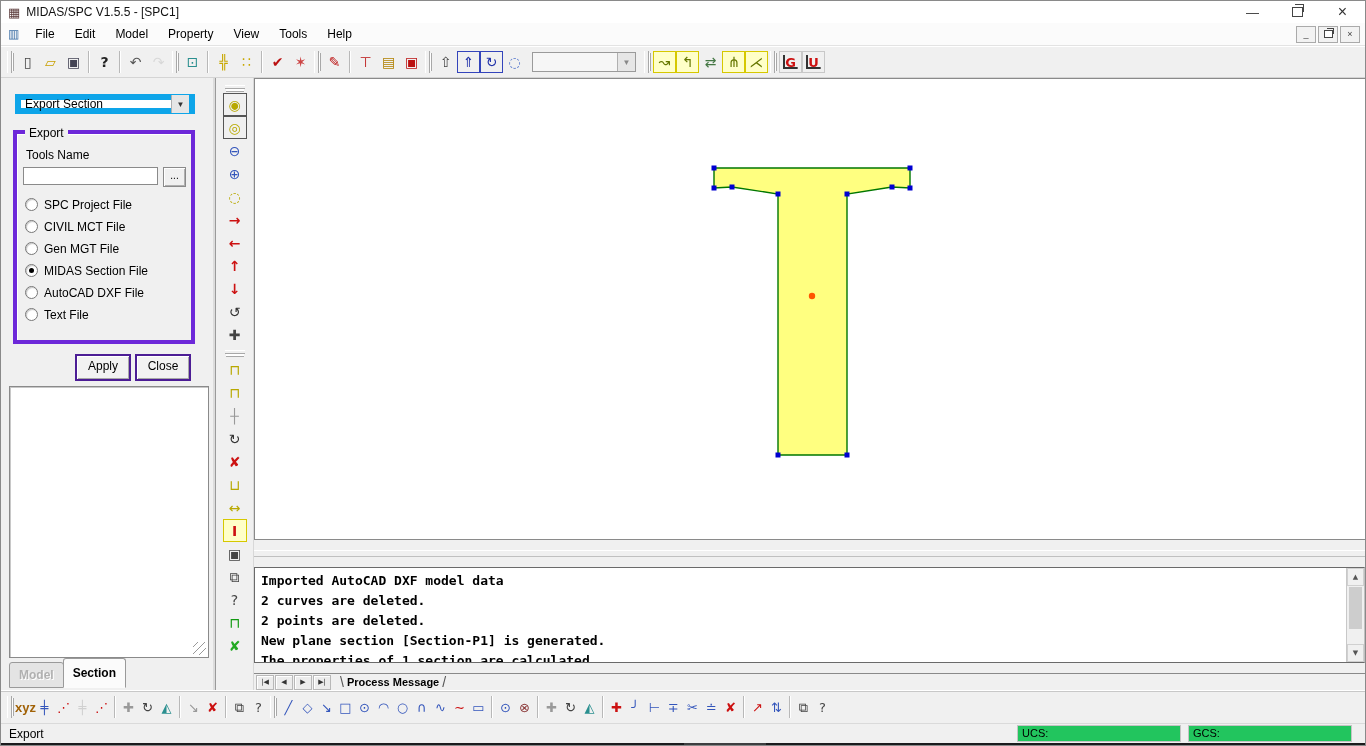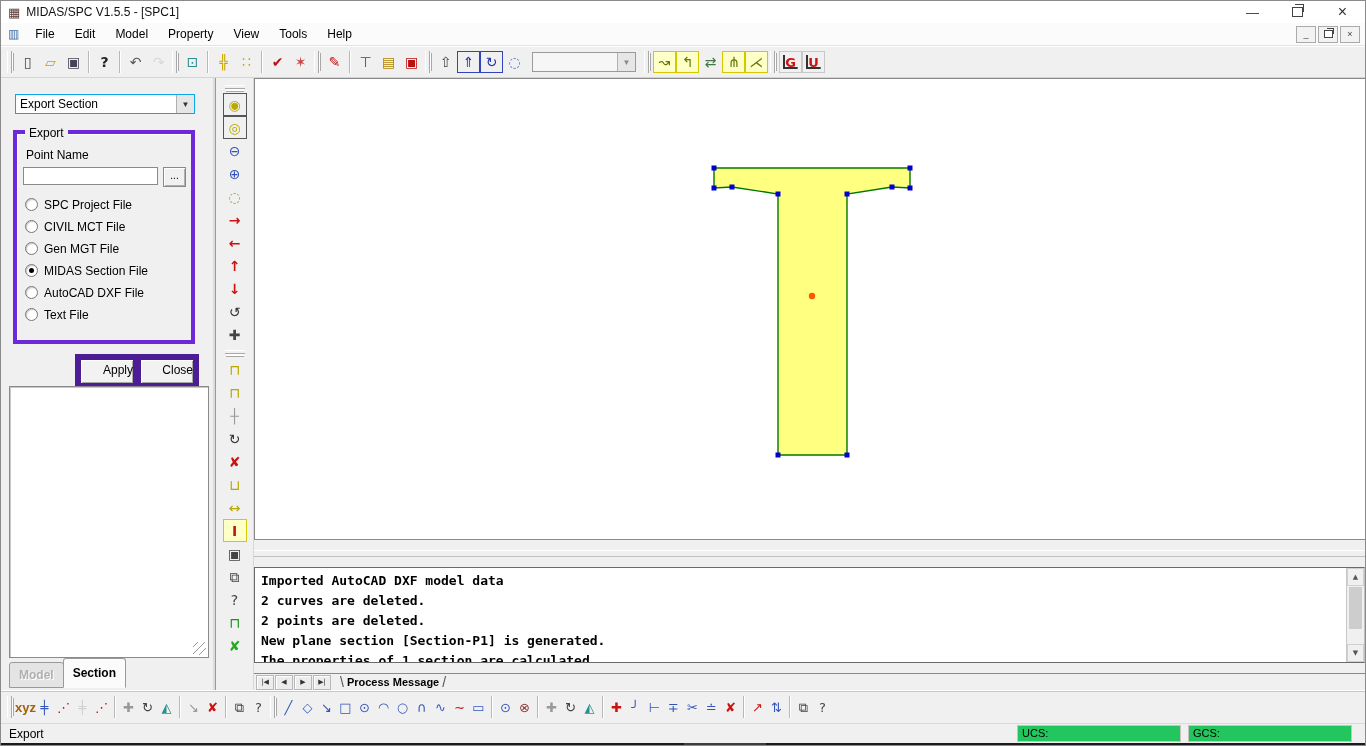--- a/index.html
+++ b/index.html
@@ -41,33 +41,33 @@
   .tb-icon.dim{opacity:.45;}
   .tb-icon.txt{font-size:8px;font-weight:bold;font-family:"Liberation Sans",sans-serif;}
   .tb-combo{width:104px;height:20px;background:#f6f6f6;border:1px solid #9a9a9a;display:flex;align-items:center;margin:0 6px;box-sizing:border-box;}
   .combo-text{flex:1;padding-left:4px;font-size:11px;color:#444;}
   .combo-btn{width:17px;height:18px;background:#e6e6e6;border-left:1px solid #b0b0b0;font-size:8px;color:#888;display:flex;align-items:center;justify-content:center;}
   
   .main{display:flex;height:612px;}
   
   .left-panel{width:214px;height:612px;background:#f0f0f0;position:relative;flex:none;
     border-right:1px solid #9a9a9a;box-shadow:inset -2px 0 0 #dcdcdc;}
-  .panel-combo{position:absolute;left:14px;top:16px;width:180px;height:20px;background:#fff;border:1px solid #0ea5e9;display:flex;align-items:center;box-sizing:border-box;}
+  .panel-combo{position:absolute;left:14px;top:16px;width:180px;height:20px;background:#fff;border:6px solid #0ea5e9;display:flex;align-items:center;box-sizing:border-box;}
   .panel-combo .combo-text{color:#000;font-size:12px;}
   .groupbox{position:absolute;left:12px;top:52px;width:174px;height:206px;border:4px solid #6d28d9;box-shadow:inset 1px 1px 0 #fff;}
   .groupbox-legend{position:absolute;left:8px;top:-8px;background:#f0f0f0;padding:0 4px;font-size:12px;}
   .fieldlabel{position:absolute;left:9px;top:14px;font-size:12px;}
   .filename-input{position:absolute;left:6px;top:33px;width:135px;height:18px;border:1px solid #8a8a8a;background:#fff;font-size:12px;padding:0 3px;box-sizing:border-box;font-family:"Liberation Sans",sans-serif;}
   .browse-btn{position:absolute;left:146px;top:33px;width:21px;height:18px;background:#f0f0f0;border:1px solid #8a8a8a;box-shadow:inset 1px 1px 0 #fff,inset -1px -1px 0 #b0b0b0;font-size:10px;text-align:center;line-height:15px;}
   .radio-list{position:absolute;left:8px;top:64px;}
   .radio-row{display:flex;align-items:center;height:13px;margin-bottom:9px;cursor:default;}
   .radio-circle{width:11px;height:11px;border-radius:50%;border:1px solid #777;background:#fff;margin-right:6px;position:relative;flex:none;box-shadow:inset 1px 1px 1px #c8c8c8;}
   .radio-circle.sel::after{content:"";position:absolute;left:3px;top:3px;width:5px;height:5px;border-radius:50%;background:#000;}
   .radio-label{font-size:12px;white-space:nowrap;}
-  .btn{position:absolute;width:52px;height:23px;background:#f2f2f2;border:6px solid #4c1d95;box-shadow:inset 1px 1px 0 #fff,inset -1px -1px 0 #a8a8a8;font-size:12px;text-align:right;line-height:21px;}
+  .btn{position:absolute;width:52px;height:23px;background:#f2f2f2;border:2px solid #4c1d95;box-shadow:inset 1px 1px 0 #fff,inset -1px -1px 0 #a8a8a8;font-size:12px;text-align:center;line-height:21px;}
   .apply-btn{left:74px;top:276px;}
   .close-btn{left:134px;top:276px;}
   .tree-area{position:absolute;left:8px;top:308px;width:198px;height:270px;background:#fff;border:1px solid #8a8a8a;box-shadow:inset 1px 1px 0 #c8c8c8;}
   .resize-grip{position:absolute;right:2px;bottom:2px;width:13px;height:13px;
     background:repeating-linear-gradient(135deg,transparent 0 3px,#9a9a9a 3px 4px,#fff 4px 5px);}
   .panel-tabs{position:absolute;left:8px;top:580px;display:flex;align-items:flex-end;height:30px;}
   .ptab{height:24px;padding:0 9px;border:1px solid #9a9a9a;border-top-left-radius:3px;border-top-right-radius:3px;font-size:12px;line-height:24px;background:#e4e4e4;}
   .ptab.disabled{color:#b0b0b0;text-shadow:1px 1px 0 #fff;font-weight:bold;}
   .ptab.active{height:28px;line-height:28px;background:#fbfbfb;font-weight:bold;border-bottom:1px solid #fbfbfb;position:relative;z-index:2;margin-left:-1px;}
   
@@ -196,21 +196,21 @@
 <div class="main">
 
   <div class="left-panel">
     <div class="panel-combo">
       <span class="combo-text">Export Section</span>
       <span class="combo-btn" style="color:#333;">▼</span>
     </div>
 
     <div class="groupbox">
       <span class="groupbox-legend">Export</span>
-      <span class="fieldlabel">Point Name</span>
+      <span class="fieldlabel">Tools Name</span>
       <input class="filename-input" type="text" value="" style="">
       <div class="browse-btn">...</div>
       <div class="radio-list">
           <label class="radio-row">
             <span class="radio-circle"></span>
             <span class="radio-label">SPC Project File</span>
           </label>
           <label class="radio-row">
             <span class="radio-circle"></span>
             <span class="radio-label">CIVIL MCT File</span>

